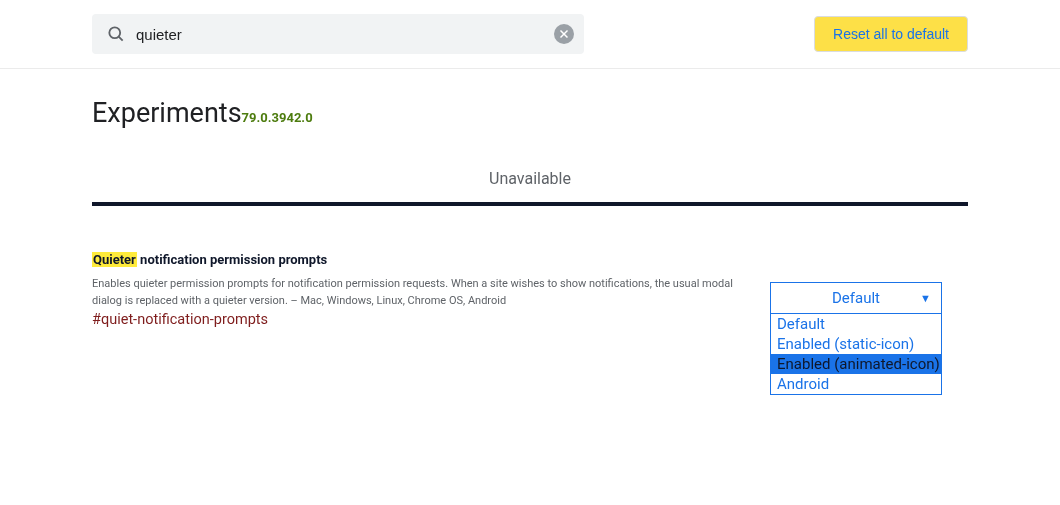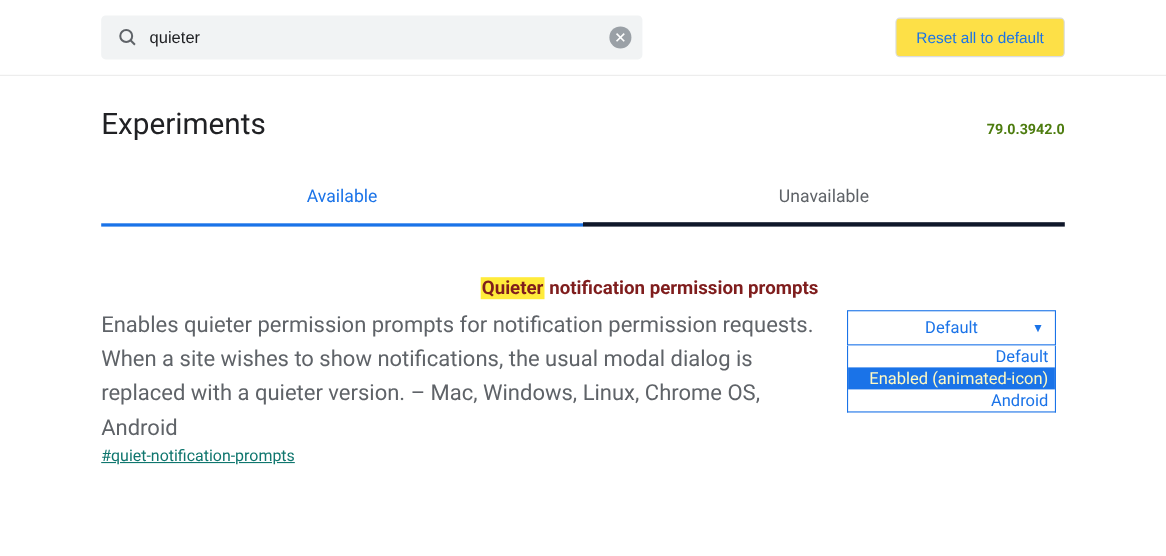--- a/index.html
+++ b/index.html
@@ -66,21 +66,20 @@
     border-radius: 4px;
     cursor: pointer;
   }
   .content {
     width: 876px;
     margin: 0 auto;
   }
   .heading-row {
     display: flex;
     align-items: baseline;
-    justify-content: space-between;
     margin-top: 28px;
   }
   .page-title {
     font-size: 27px;
     font-weight: 400;
     color: #202124;
   }
   .version {
     font-size: 13px;
     color: #4d7c0f;
@@ -108,47 +107,44 @@
   .flag-item {
     margin-top: 46px;
     display: flex;
     gap: 26px;
   }
   .flag-text {
     flex: 1;
     max-width: 652px;
   }
   .flag-title {
-    font-size: 17px;
+    font-size: 13px;
     font-weight: 700;
-    color: #7f1d1d;
+    color: #0f172a;
     margin-bottom: 8px;
-    text-align: right;
   }
   .highlight {
     background: #ffeb3b;
     padding: 0 1px;
   }
   .flag-desc {
-    font-size: 20px;
+    font-size: 11px;
     color: #5f6368;
     line-height: 1.55;
   }
   .flag-hash {
     font-size: 14.5px;
-    color: #0f766e;
-    text-decoration: underline;
+    color: #7f1d1d;
     display: inline-block;
     cursor: pointer;
   }
   .flag-control {
-    width: 190px;
+    width: 172px;
     padding-top: 30px;
     position: relative;
-    text-align: right;
   }
   .select-display {
     border: 1px solid #1a73e8;
     height: 32px;
     display: flex;
     align-items: center;
     justify-content: center;
     position: relative;
     cursor: pointer;
     background: #fff;
@@ -170,21 +166,21 @@
   }
   .option {
     color: #1a73e8;
     font-size: 15px;
     padding: 1px 6px;
     cursor: pointer;
     white-space: nowrap;
   }
   .option.selected {
     background: #1a73e8;
-    color: #fef9c3;
+    color: #0f172a;
   }
 </style>
 </head>
 <body>
 
 <div class="top-bar">
   <div class="top-inner">
     <div class="search-box">
       <span class="search-icon">
         <svg viewBox="0 0 24 24" fill="none" stroke="currentColor" stroke-width="2.2">
@@ -205,37 +201,37 @@
   </div>
 </div>
 
 <div class="content">
   <div class="heading-row">
     <div class="page-title">Experiments</div>
     <div class="version">79.0.3942.0</div>
   </div>
 
   <div class="tabs">
-    <div class="tab active">Available</div>
     <div class="tab inactive">Unavailable</div>
   </div>
 
   <div class="flag-item">
     <div class="flag-text">
       <div class="flag-title">
         <span class="highlight">Quieter</span><span> notification permission prompts</span>
       </div>
       <div class="flag-desc">Enables quieter permission prompts for notification permission requests. When a site wishes to show notifications, the usual modal dialog is replaced with a quieter version. – Mac, Windows, Linux, Chrome OS, Android</div>
       <a class="flag-hash">#quiet-notification-prompts</a>
     </div>
     <div class="flag-control">
       <div class="select-display">
         <span class="select-value">Default</span>
         <span class="select-caret">▼</span>
       </div>
       <div class="dropdown">
         <div class="option">Default</div>
+        <div class="option">Enabled (static-icon)</div>
         <div class="option selected">Enabled (animated-icon)</div>
         <div class="option">Android</div>
       </div>
     </div>
   </div>
 </div>
 
 </body></html>

